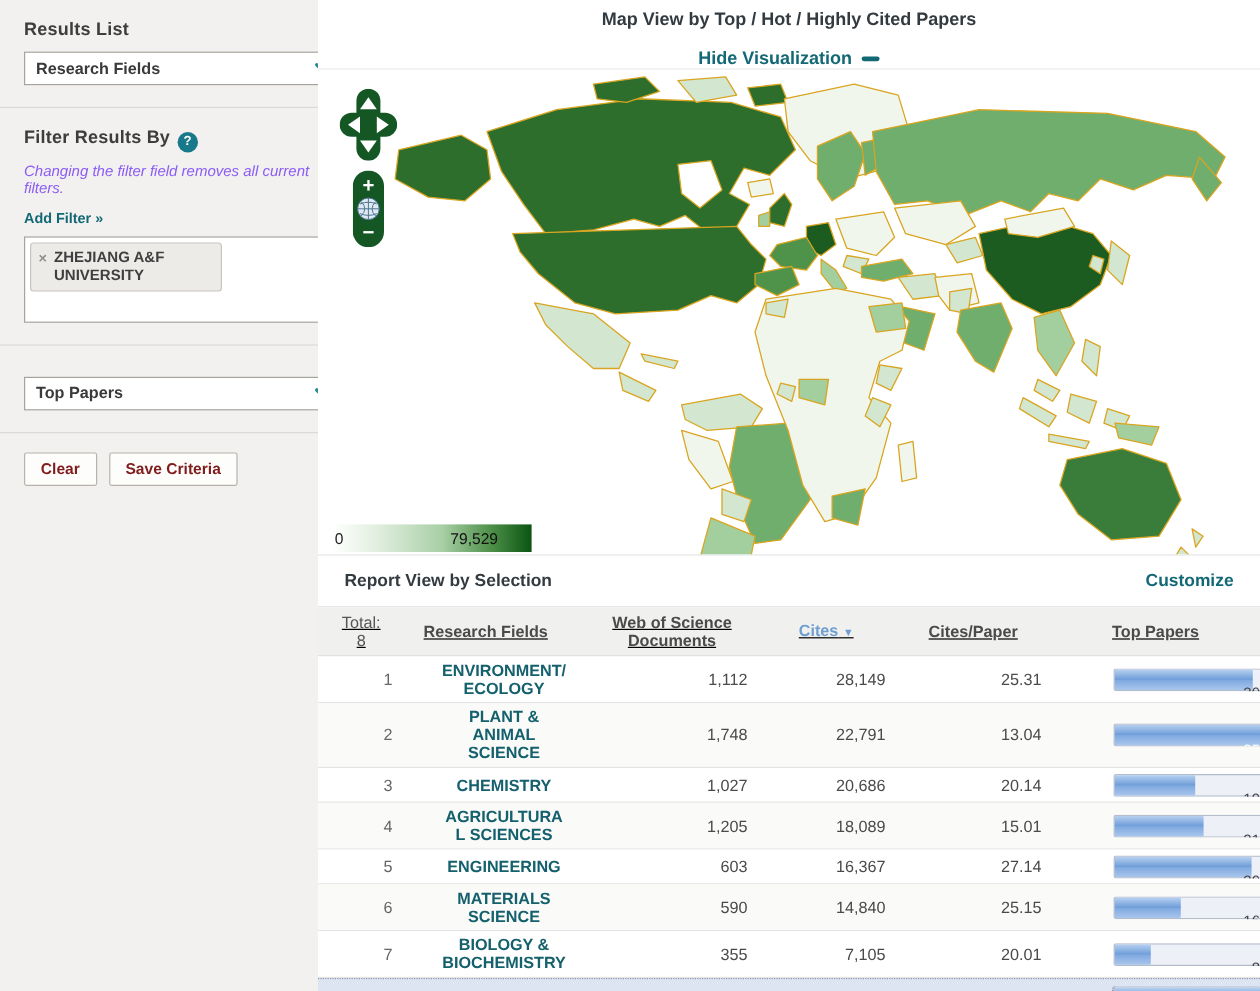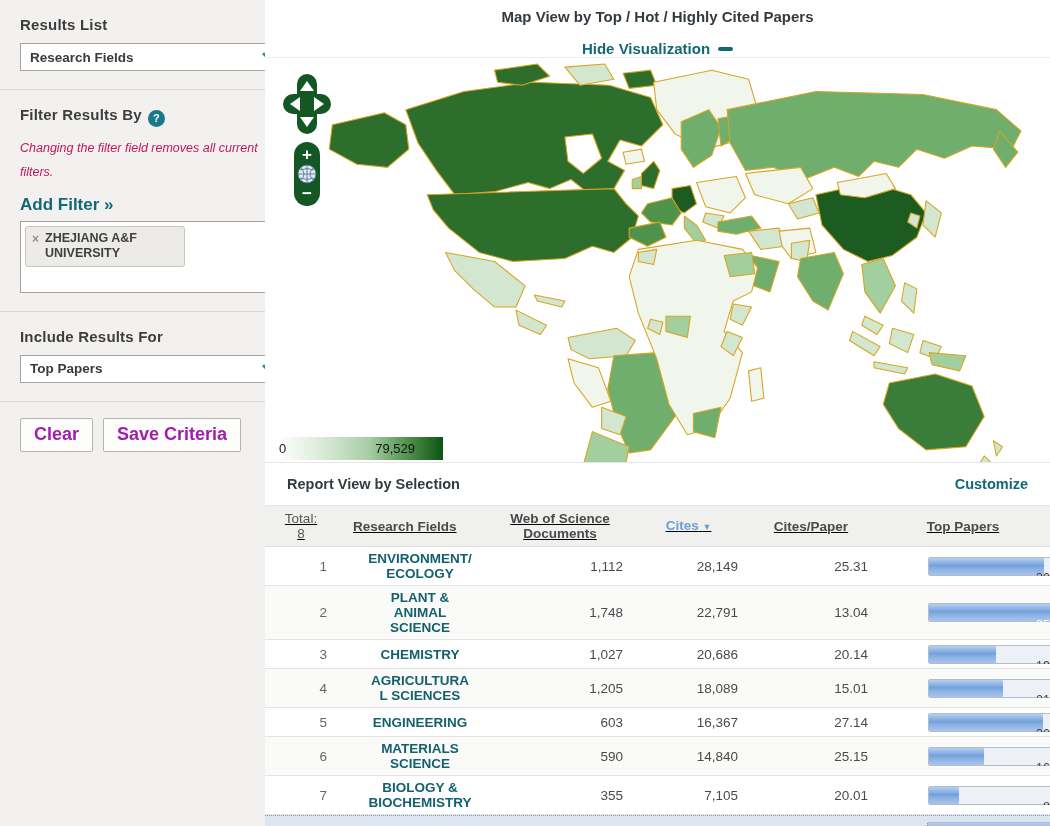--- a/index.html
+++ b/index.html
@@ -14,31 +14,31 @@
   .side-sec + .side-sec { border-top:1px solid #dcd9d5; }
   .side-heading { font-size:15px; font-weight:bold; color:#3d3d3d; letter-spacing:.2px; }
   .selectbox { margin-top:10px; height:28px; background:#fff; border:1px solid #a6a39c;
                display:flex; align-items:center; justify-content:space-between;
                padding:0 8px 0 9px; cursor:pointer; }
   .selectbox .sel-text { font-size:13.5px; font-weight:bold; color:#3a3a3a; }
   .chev { width:16px; height:10px; }
   .help-badge { display:inline-flex; align-items:center; justify-content:center;
                 width:17px; height:17px; border-radius:50%; background:#17798a; color:#fff;
                 font-size:11px; font-weight:bold; vertical-align:-2px; margin-left:6px; cursor:pointer; }
-  .filter-note { margin-top:9px; font-size:12.5px; font-style:italic; color:#be185d; line-height:24px; }
-  .add-filter { display:inline-block; margin-top:11px; font-size:17px; font-weight:bold;
+  .filter-note { margin-top:9px; font-size:12.5px; font-style:italic; color:#8b5cf6; line-height:14px; }
+  .add-filter { display:inline-block; margin-top:11px; font-size:12px; font-weight:bold;
                 color:#136875; text-decoration:none; cursor:pointer; }
   .tagbox { margin-top:6px; height:72px; background:#fff; border:1px solid #a6a39c; padding:4px; }
   .filter-tag { display:flex; align-items:flex-start; background:#ecebe8; border:1px solid #c8c5bf;
                 border-radius:3px; padding:4px 6px 5px 6px; width:160px; cursor:default; }
   .filter-tag .x { color:#8f8f8f; font-weight:bold; font-size:12px; margin:1px 6px 0 0; cursor:pointer; }
   .filter-tag .tag-label { font-size:12.5px; font-weight:bold; color:#3f3f3f; line-height:15px; width:120px; }
   .btn-row { display:flex; gap:10px; }
   .btn { background:#fdfdfc; border:1px solid #b7b4ad; border-radius:2px; padding:5px 13px 6px 13px;
-         font-family:"Liberation Sans", sans-serif; font-size:18px; font-weight:bold; color:#a21caf; cursor:pointer; }
+         font-family:"Liberation Sans", sans-serif; font-size:13px; font-weight:bold; color:#7f1d1d; cursor:pointer; }
 
   
   .main { position:absolute; left:265px; top:0; width:785px; height:826px; background:#fff; }
   .map-header { height:58px; display:flex; align-items:center; justify-content:space-between;
                 padding:8px 22px 0 22px; border-bottom:1px solid #ececec;flex-direction:column; }
   .map-title { font-size:15px; font-weight:bold; color:#333b40; }
   .hide-link { display:flex; align-items:center; gap:8px; font-size:15px; font-weight:bold;
                color:#136875; cursor:pointer; }
   .minus-glyph { width:15px; height:4px; background:#136875; border-radius:2px; }
 
@@ -116,21 +116,20 @@
       <a class="add-filter">Add Filter »</a>
       <div class="tagbox">
         <div class="filter-tag">
           <span class="x">×</span>
           <span class="tag-label">ZHEJIANG A&amp;F UNIVERSITY</span>
         </div>
       </div>
     </div>
 
     <div class="side-sec">
-      <div class="side-heading">Include Results For</div>
       <div class="selectbox">
         <span class="sel-text">Top Papers</span>
         <svg class="chev" viewBox="0 0 16 10">
           <polyline points="2,2 8,8 14,2" fill="none" stroke="#2e8696" stroke-width="3" stroke-linecap="round" stroke-linejoin="round"></polyline>
         </svg>
       </div>
     </div>
 
     <div class="side-sec">
       <div class="btn-row">

